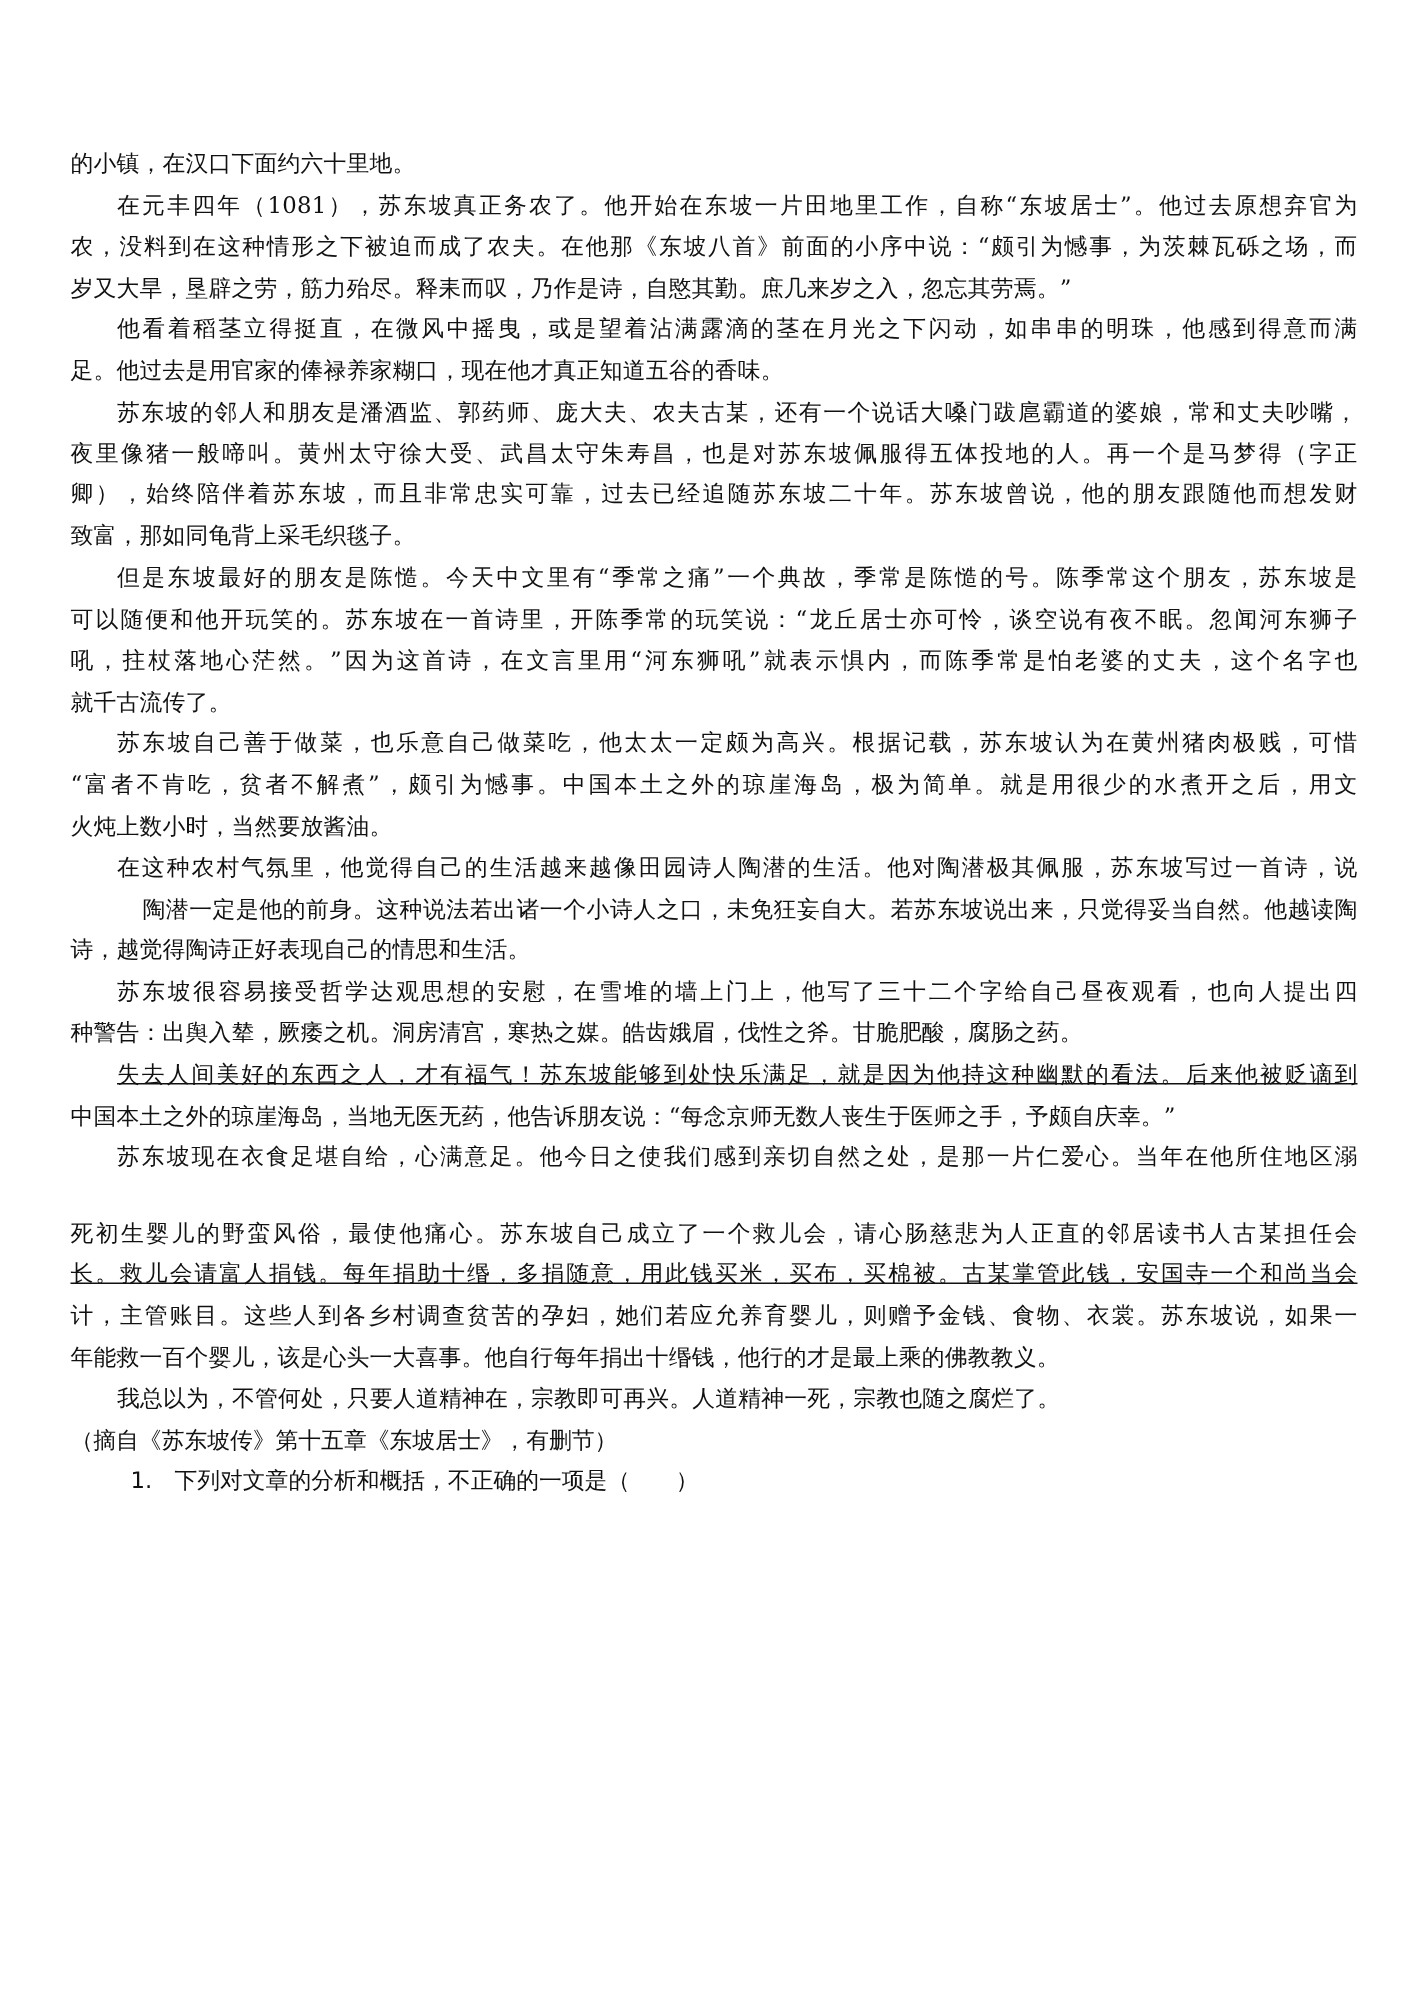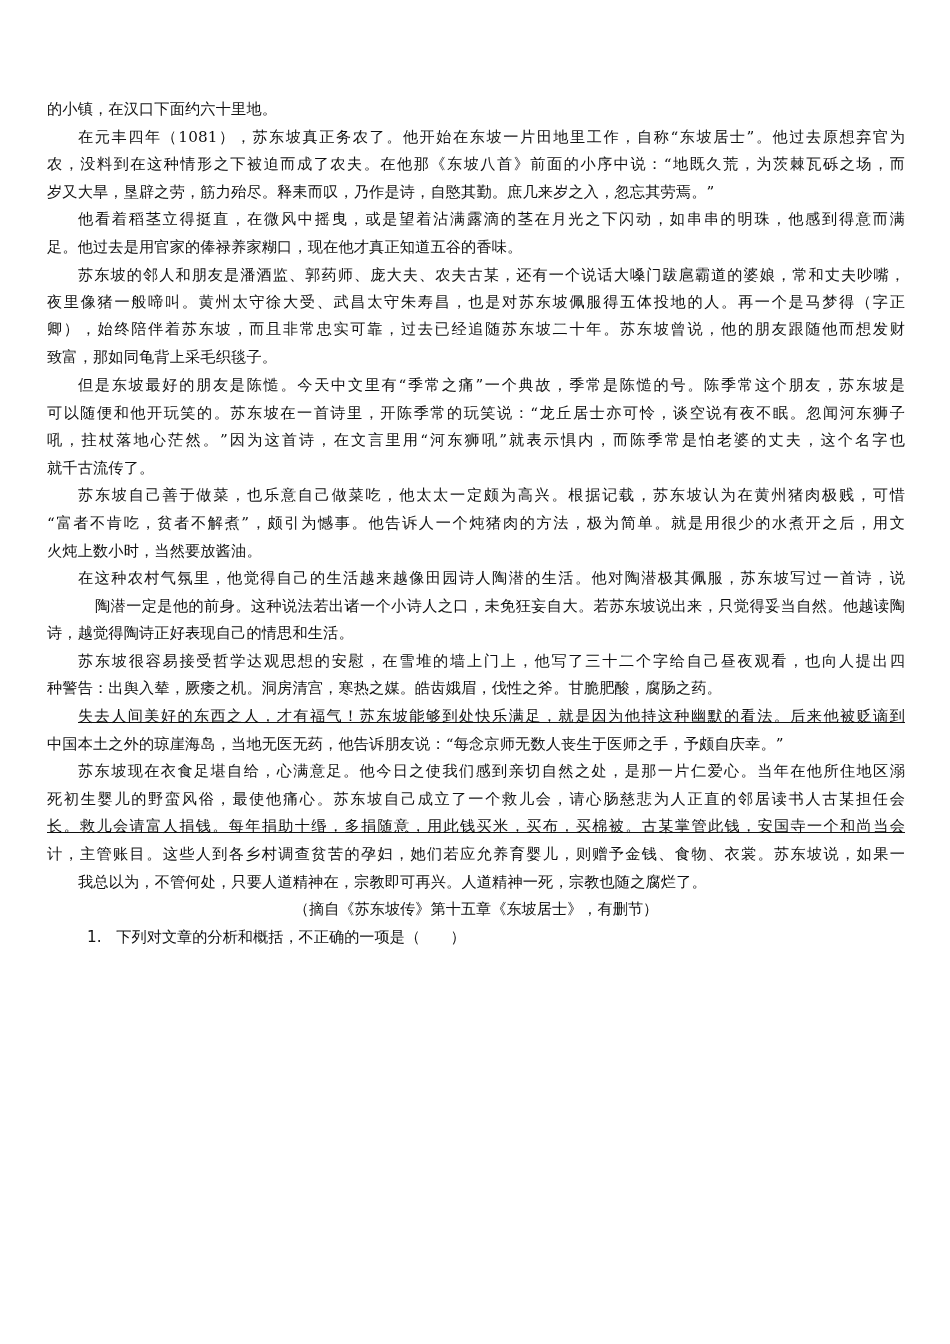--- a/index.html
+++ b/index.html
@@ -2,75 +2,76 @@
 <html><head>
   <meta charset="utf-8">
   <style>
     html, body { margin: 0; padding: 0; background: #ffffff; }
     body { width: 950px; height: 1344px; position: relative; overflow: hidden;
            font-family: "DejaVu Serif", "Liberation Serif", serif; color: #111; }
     .page { position: absolute; left: 47px; top: 96px; width: 858px; }
     .line { font-size: 15.2px; line-height: 27.6px; white-space: nowrap; letter-spacing: 0.15px; }
     .para .line:first-child { text-indent: 31px; }
     .justify { text-align: justify; text-align-last: justify; }
-    .source { text-align: center; padding-left: 0; font-size: 15.2px; line-height: 27.6px; }
+    .source { text-align: left; padding-left: 0; font-size: 15.2px; line-height: 27.6px; }
     .question { font-size: 15.2px; line-height: 27.6px; font-family: "DejaVu Sans", sans-serif; margin-left: 40px; }
   </style>
 </head>
 <body>
 
 <div class="page">
   <div id="body-text">
       <div class="para">
         <div class="line" style="text-indent: 0px;">的小镇，在汉口下面约六十里地。</div>
       </div>
       <div class="para">
         <div class="line justify" style="text-indent: 31px; white-space: normal;">在元丰四年（1081），苏东坡真正务农了。他开始在东坡一片田地里工作，自称“东坡居士”。他过去原想弃官为</div>
-        <div class="line justify" style="white-space: normal;">农，没料到在这种情形之下被迫而成了农夫。在他那《东坡八首》前面的小序中说：“地既久荒，为茨棘瓦砾之场，而</div>
+        <div class="line justify" style="white-space: normal;">农，没料到在这种情形之下被迫而成了农夫。在他那《东坡八首》前面的小序中说：“颇引为憾事，为茨棘瓦砾之场，而</div>
         <div class="line">岁又大旱，垦辟之劳，筋力殆尽。释耒而叹，乃作是诗，自愍其勤。庶几来岁之入，忽忘其劳焉。”</div>
       </div>
       <div class="para">
         <div class="line justify" style="text-indent: 31px; white-space: normal;">他看着稻茎立得挺直，在微风中摇曳，或是望着沾满露滴的茎在月光之下闪动，如串串的明珠，他感到得意而满</div>
         <div class="line">足。他过去是用官家的俸禄养家糊口，现在他才真正知道五谷的香味。</div>
       </div>
       <div class="para">
         <div class="line justify" style="text-indent: 31px; white-space: normal;">苏东坡的邻人和朋友是潘酒监、郭药师、庞大夫、农夫古某，还有一个说话大嗓门跋扈霸道的婆娘，常和丈夫吵嘴，</div>
         <div class="line justify" style="white-space: normal;">夜里像猪一般啼叫。黄州太守徐大受、武昌太守朱寿昌，也是对苏东坡佩服得五体投地的人。再一个是马梦得（字正</div>
         <div class="line justify" style="white-space: normal; font-family: Liberation Mono, monospace;">卿），始终陪伴着苏东坡，而且非常忠实可靠，过去已经追随苏东坡二十年。苏东坡曾说，他的朋友跟随他而想发财</div>
         <div class="line">致富，那如同龟背上采毛织毯子。</div>
       </div>
       <div class="para">
         <div class="line justify" style="text-indent: 31px; white-space: normal;">但是东坡最好的朋友是陈慥。今天中文里有“季常之痛”一个典故，季常是陈慥的号。陈季常这个朋友，苏东坡是</div>
         <div class="line justify" style="white-space: normal;">可以随便和他开玩笑的。苏东坡在一首诗里，开陈季常的玩笑说：“龙丘居士亦可怜，谈空说有夜不眠。忽闻河东狮子</div>
         <div class="line justify" style="white-space: normal;">吼，拄杖落地心茫然。”因为这首诗，在文言里用“河东狮吼”就表示惧内，而陈季常是怕老婆的丈夫，这个名字也</div>
         <div class="line">就千古流传了。</div>
       </div>
       <div class="para">
         <div class="line justify" style="text-indent: 31px; white-space: normal;">苏东坡自己善于做菜，也乐意自己做菜吃，他太太一定颇为高兴。根据记载，苏东坡认为在黄州猪肉极贱，可惜</div>
-        <div class="line justify" style="white-space: normal;">“富者不肯吃，贫者不解煮”，颇引为憾事。他告诉人一个炖猪肉的方法，极为简单。就是用很少的水煮开之后，用文</div>
+        <div class="line justify" style="white-space: normal;">“富者不肯吃，贫者不解煮”，颇引为憾事。中国本土之外的琼崖海岛，极为简单。就是用很少的水煮开之后，用文</div>
         <div class="line">火炖上数小时，当然要放酱油。</div>
       </div>
       <div class="para">
         <div class="line justify" style="text-indent: 31px; white-space: normal;">在这种农村气氛里，他觉得自己的生活越来越像田园诗人陶潜的生活。他对陶潜极其佩服，苏东坡写过一首诗，说</div>
         <div class="line justify" style="white-space: normal; padding-left: 48px;">陶潜一定是他的前身。这种说法若出诸一个小诗人之口，未免狂妄自大。若苏东坡说出来，只觉得妥当自然。他越读陶</div>
         <div class="line">诗，越觉得陶诗正好表现自己的情思和生活。</div>
       </div>
       <div class="para">
         <div class="line justify" style="text-indent: 31px; white-space: normal;">苏东坡很容易接受哲学达观思想的安慰，在雪堆的墙上门上，他写了三十二个字给自己昼夜观看，也向人提出四</div>
         <div class="line">种警告：出舆入辇，厥痿之机。洞房清宫，寒热之媒。皓齿娥眉，伐性之斧。甘脆肥酸，腐肠之药。</div>
       </div>
       <div class="para">
         <div class="line justify" style="text-indent: 31px; white-space: normal; text-decoration: underline;">失去人间美好的东西之人，才有福气！苏东坡能够到处快乐满足，就是因为他持这种幽默的看法。后来他被贬谪到</div>
         <div class="line">中国本土之外的琼崖海岛，当地无医无药，他告诉朋友说：“每念京师无数人丧生于医师之手，予颇自庆幸。”</div>
       </div>
       <div class="para">
         <div class="line justify" style="text-indent: 31px; white-space: normal;">苏东坡现在衣食足堪自给，心满意足。他今日之使我们感到亲切自然之处，是那一片仁爱心。当年在他所住地区溺</div>
-        <div class="line justify" style="white-space: normal;">死初生婴儿的野蛮风俗，最使他痛心。苏东坡自己成立了一个救儿会，请心肠慈悲为人正直的邻居读书人古某担任会</div>
+        <div class="line justify" style="white-space: normal; margin-top: 23px;">死初生婴儿的野蛮风俗，最使他痛心。苏东坡自己成立了一个救儿会，请心肠慈悲为人正直的邻居读书人古某担任会</div>
         <div class="line justify" style="white-space: normal; text-decoration: underline;">长。救儿会请富人捐钱。每年捐助十缗，多捐随意，用此钱买米，买布，买棉被。古某掌管此钱，安国寺一个和尚当会</div>
         <div class="line justify" style="white-space: normal;">计，主管账目。这些人到各乡村调查贫苦的孕妇，她们若应允养育婴儿，则赠予金钱、食物、衣裳。苏东坡说，如果一</div>
+        <div class="line">年能救一百个婴儿，该是心头一大喜事。他自行每年捐出十缗钱，他行的才是最上乘的佛教教义。</div>
       </div>
       <div class="para">
         <div class="line" style="text-indent: 31px;">我总以为，不管何处，只要人道精神在，宗教即可再兴。人道精神一死，宗教也随之腐烂了。</div>
       </div>
     </div>
   <div class="source">（摘自《苏东坡传》第十五章《东坡居士》，有删节）</div>
   <div class="question">
     <span>1.</span>
     <span style="margin-left:10px;">下列对文章的分析和概括，不正确的一项是（　　）</span>
   </div>

